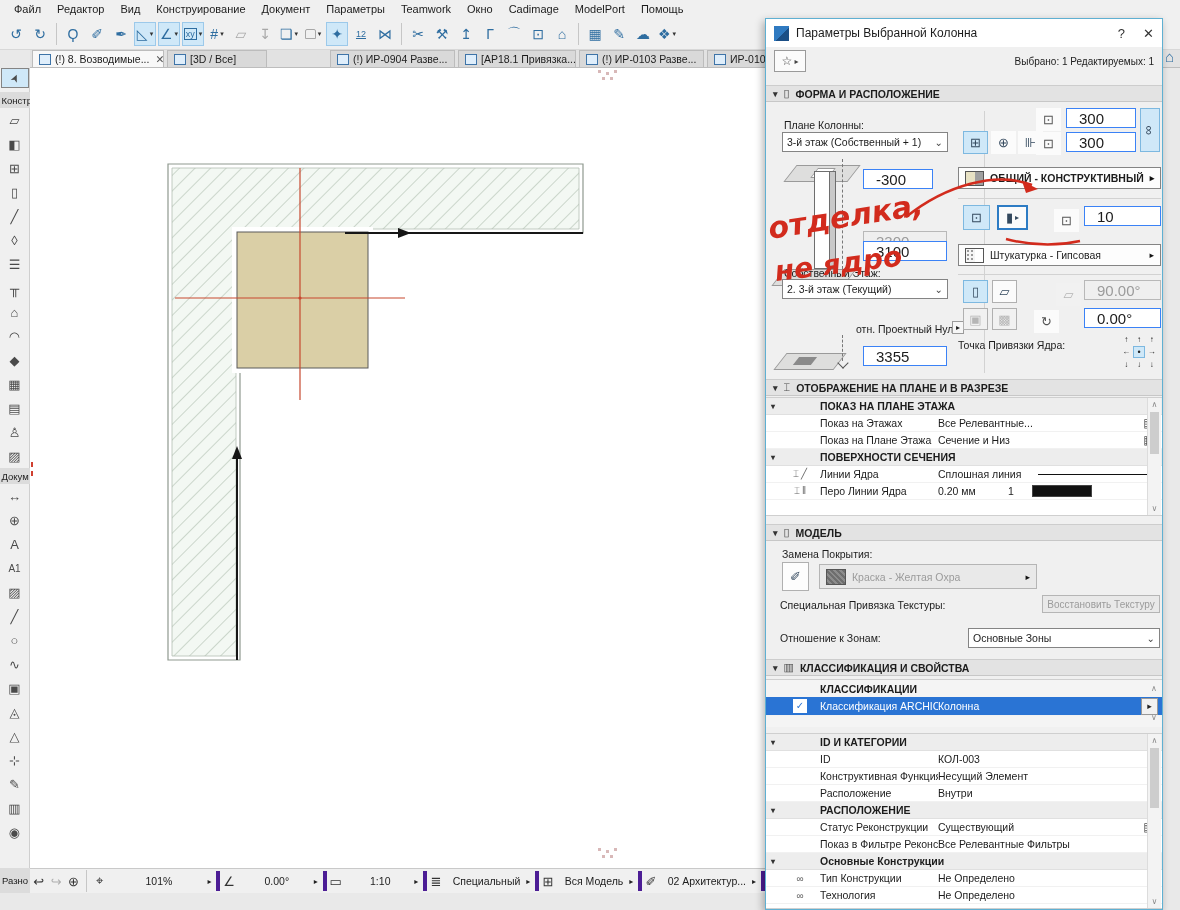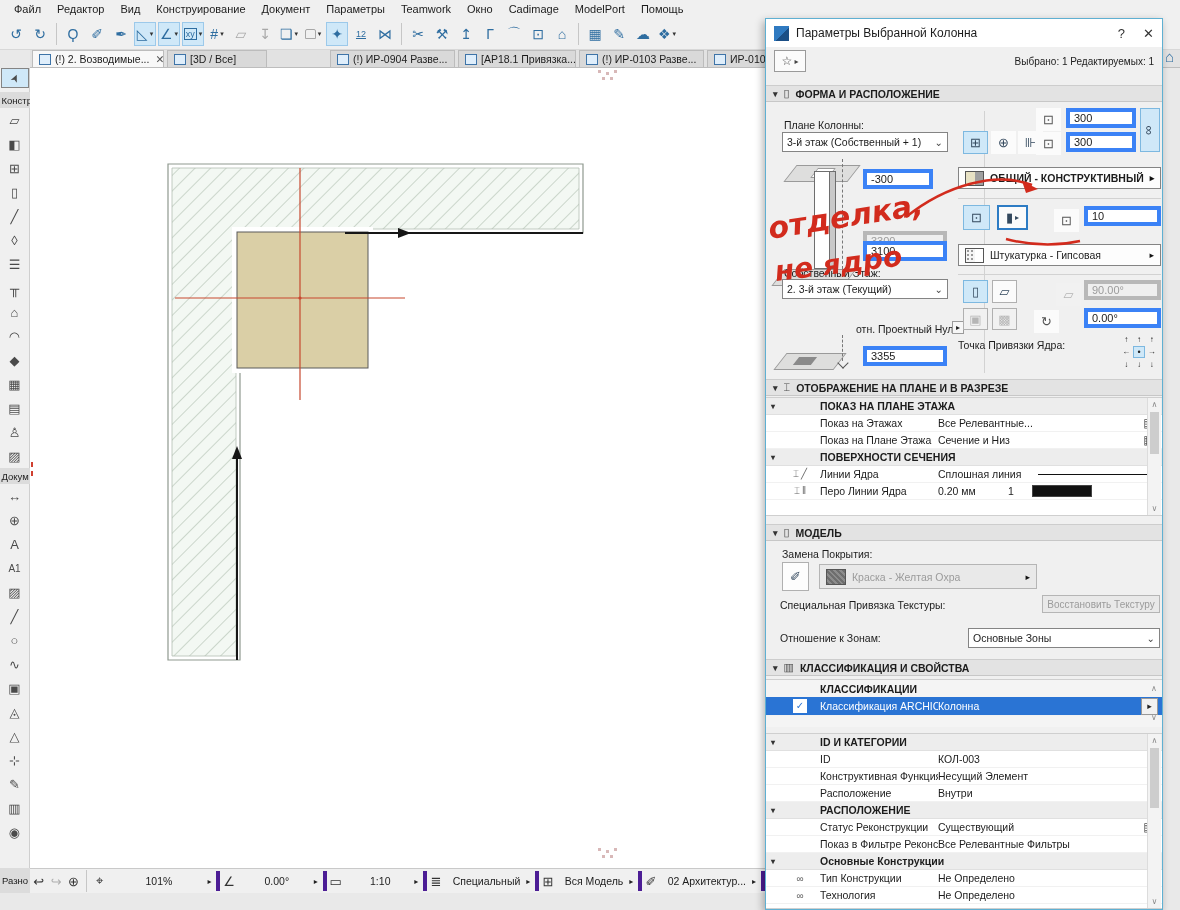--- a/index.html
+++ b/index.html
@@ -40,21 +40,21 @@
   .dialog{left:765px;top:18px;width:398px;height:892px;background:#f0f0f0;border:1px solid #5fb0d2;box-shadow:-2px 3px 8px rgba(0,0,0,.3);box-sizing:border-box;overflow:hidden}
   .dtitle{position:absolute;left:0;top:0;width:100%;height:28px;background:#ffffff;display:flex;align-items:center;padding:0 8px;box-sizing:border-box;font-size:12px}
   .dappicon{width:15px;height:15px;background:linear-gradient(135deg,#2f7ac1 55%,#1b4f86 55%);margin-right:7px;flex:none}
   .dctl{margin-left:auto;display:flex;gap:18px;color:#333;font-size:13px}
   .favrow{position:absolute;left:0;top:28px;width:100%;height:28px;display:flex;align-items:center;padding:0 8px;box-sizing:border-box}
   .starbtn{width:30px;height:20px;border:1px solid #9a9a9a;background:#fbfbfb;display:flex;align-items:center;justify-content:center;gap:2px;font-size:12px;color:#444}
   .selstat{margin-left:auto;font-size:10px;color:#222}
   .sechdr{position:absolute;left:0;width:100%;height:17px;background:#e3e3e3;border-top:1px solid #cdcdcd;border-bottom:1px solid #c7c7c7;display:flex;align-items:center;gap:6px;padding:0 7px;box-sizing:border-box;font-weight:bold;font-size:10.5px}
   .sechdr .ar{font-size:9px;color:#333}
   .sechdr .ic{color:#4a4a4a;font-size:11px;font-weight:normal}
-  .inp{position:absolute;border:4px solid #3b82f6;background:#fff;height:20px;box-sizing:border-box;display:flex;align-items:center;padding:0 4px;font-size:11px}
+  .inp{position:absolute;border:1px solid #3b82f6;background:#fff;height:20px;box-sizing:border-box;display:flex;align-items:center;padding:0 12px;font-size:15px}
   .inp.dis{background:#efefef;color:#9b9b9b;border-color:#b8b8b8}
   .sel{position:absolute;border:1px solid #848484;background:#fff;height:20px;box-sizing:border-box;display:flex;align-items:center;padding:0 4px;font-size:10.5px;white-space:nowrap;overflow:hidden}
   .sel .ch{margin-left:auto;color:#444;font-size:10px;padding-left:4px}
   .lbl{position:absolute;font-size:10.5px;white-space:nowrap}
   .flybtn{position:absolute;border:1px solid #848484;background:#fdfdfd;height:22px;box-sizing:border-box;display:flex;align-items:center;gap:6px;padding:0 6px;font-size:10.5px;white-space:nowrap}
   .flybtn .fa{margin-left:auto;font-size:9px;color:#111}
   .flybtn.dis{background:#e9e9e9;color:#9b9b9b;border-color:#b5b5b5}
   .tog{position:absolute;width:25px;height:23px;border:1px solid #b0b0b0;background:#fbfbfb;display:flex;align-items:center;justify-content:center;color:#34495e;font-size:13px;box-sizing:border-box}
   .tog.on{background:#cfe8f8;border-color:#7db8e0}
   .tog.outl{border:2px solid #2e7cc4}
@@ -153,21 +153,21 @@
   <span class="tbtn">☁</span>
   <span class="tbtn">
       <span>❖</span>
       <span class="dd">▾</span>
     </span>
 </div>
 
 <div class="abs tabbar">
   <div class="tab active" style="left:2px;width:132px">
     <span class="tabicon"></span>
-    <span>(!) 2. Возводимые...</span>
+    <span>(!) 8. Возводимые...</span>
       <span class="tabclose">✕</span>
   </div>
   <div class="tab" style="left:137px;width:100px">
     <span class="tabicon"></span>
       <span>[3D / Все]</span>
   </div>
   <div class="tab" style="left:300px;width:125px">
     <span class="tabicon"></span>
       <span>(!) ИР-0904 Разве...</span>
   </div>

